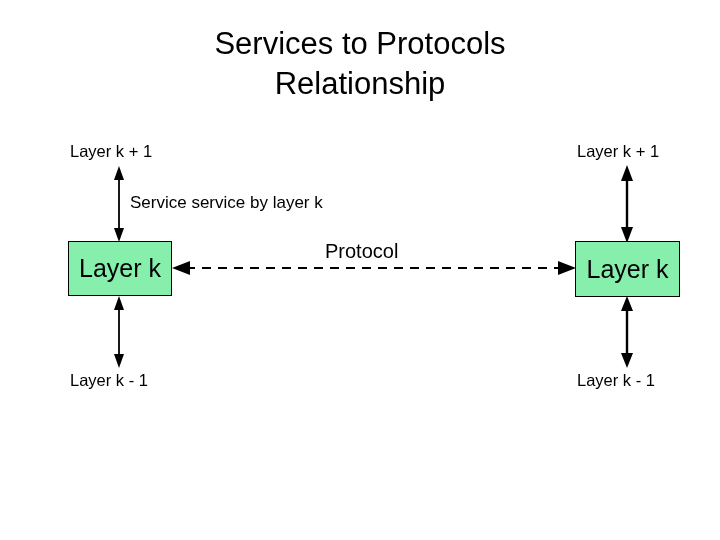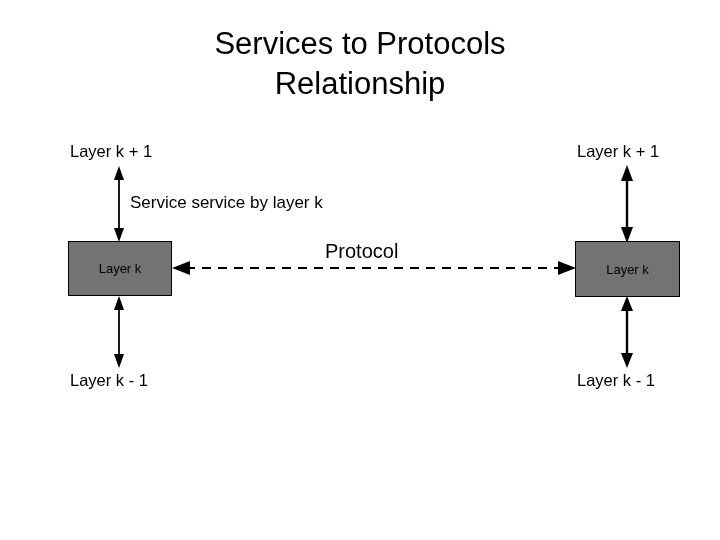--- a/index.html
+++ b/index.html
@@ -40,25 +40,25 @@
     left: 0;
     top: 0;
     width: 720px;
     height: 540px;
   }
 
   .layer-box {
     position: absolute;
     box-sizing: border-box;
     border: 1.6px solid #000000;
-    background: #737373;
+    background: #86efac;
     display: flex;
     align-items: center;
     justify-content: center;
-    font-size: 13px;
+    font-size: 25px;
     color: #000000;
   }
   #box-left  { left: 68px;  top: 241px; width: 104px; height: 55px; }
   #box-right { left: 575px; top: 241px; width: 105px; height: 56px; }
 
   .edge-label {
     position: absolute;
     font-size: 16.5px;
     white-space: nowrap;
     color: #000000;

